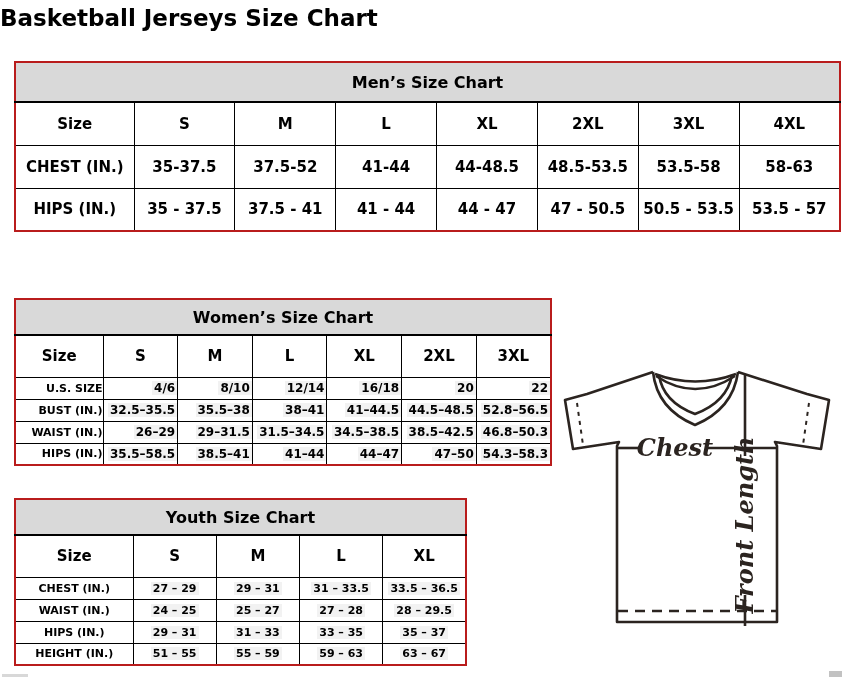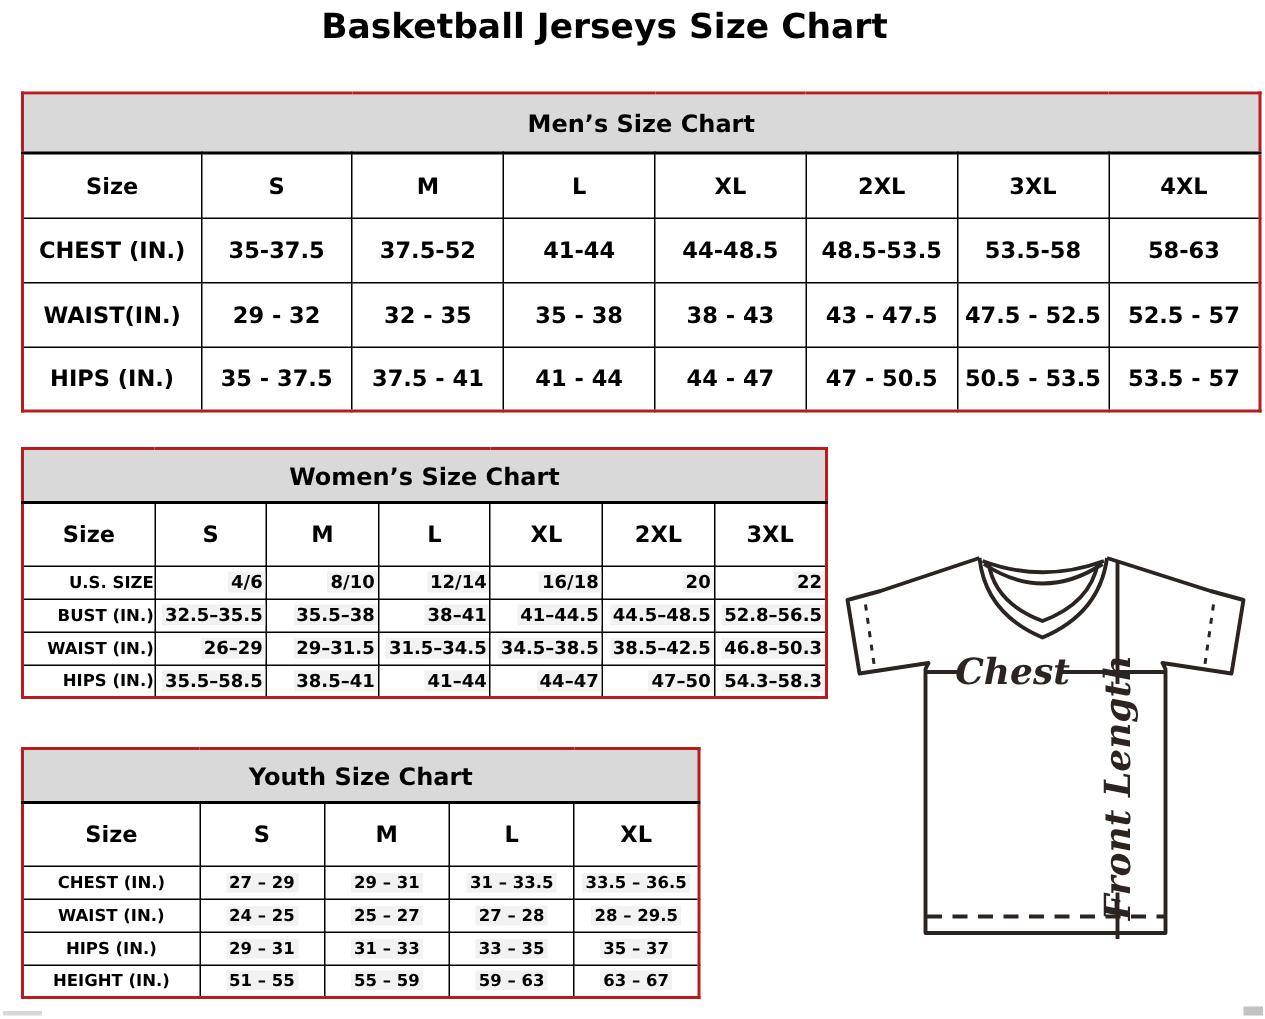--- a/index.html
+++ b/index.html
@@ -2,21 +2,21 @@
 <html><head>
 <meta charset="utf-8">
 <style>
   html,body { margin:0; padding:0; }
   body {
     width:843px; height:679px; position:relative; background:#ffffff;
     font-family:"DejaVu Sans", sans-serif; color:#000;
     overflow:hidden;
   }
   .page-title {
-    position:absolute; top:5px; left:0; width:806px; text-align:center;
+    position:absolute; top:5px; left:0; width:806px; 
     font-size:23px; font-weight:bold; letter-spacing:0;
   }
   table { border-collapse:collapse; table-layout:fixed; position:absolute; background:#fff; border:2px solid #b91c1c; }
   td { border:1px solid #000; text-align:center; vertical-align:middle; padding:0; overflow:hidden; white-space:nowrap; }
   .chart-title-cell { background:#d9d9d9; font-weight:bold; font-size:16px; border-bottom:2px solid #000; }
   .size-row td { font-weight:bold; font-size:15px; }
   .mens-table { left:14px; top:61px; width:827px; }
   .mens-table .title-row { height:40px; }
   .mens-table .size-row { height:43px; }
   .mens-table .data-row { height:43px; }
@@ -73,30 +73,20 @@
     <td class="rowlabel">CHEST (IN.)</td>
     <td>35-37.5</td>
     <td>37.5-52</td>
     <td>41-44</td>
     <td>44-48.5</td>
     <td>48.5-53.5</td>
     <td>53.5-58</td>
     <td>58-63</td>
   </tr>
   <tr class="data-row">
-    <td class="rowlabel">WAIST(IN.)</td>
-    <td>29 - 32</td>
-    <td>32 - 35</td>
-    <td>35 - 38</td>
-    <td>38 - 43</td>
-    <td>43 - 47.5</td>
-    <td>47.5 - 52.5</td>
-    <td>52.5 - 57</td>
-  </tr>
-  <tr class="data-row">
     <td class="rowlabel">HIPS (IN.)</td>
     <td>35 - 37.5</td>
     <td>37.5 - 41</td>
     <td>41 - 44</td>
     <td>44 - 47</td>
     <td>47 - 50.5</td>
     <td>50.5 - 53.5</td>
     <td>53.5 - 57</td>
   </tr>
 </tbody>

